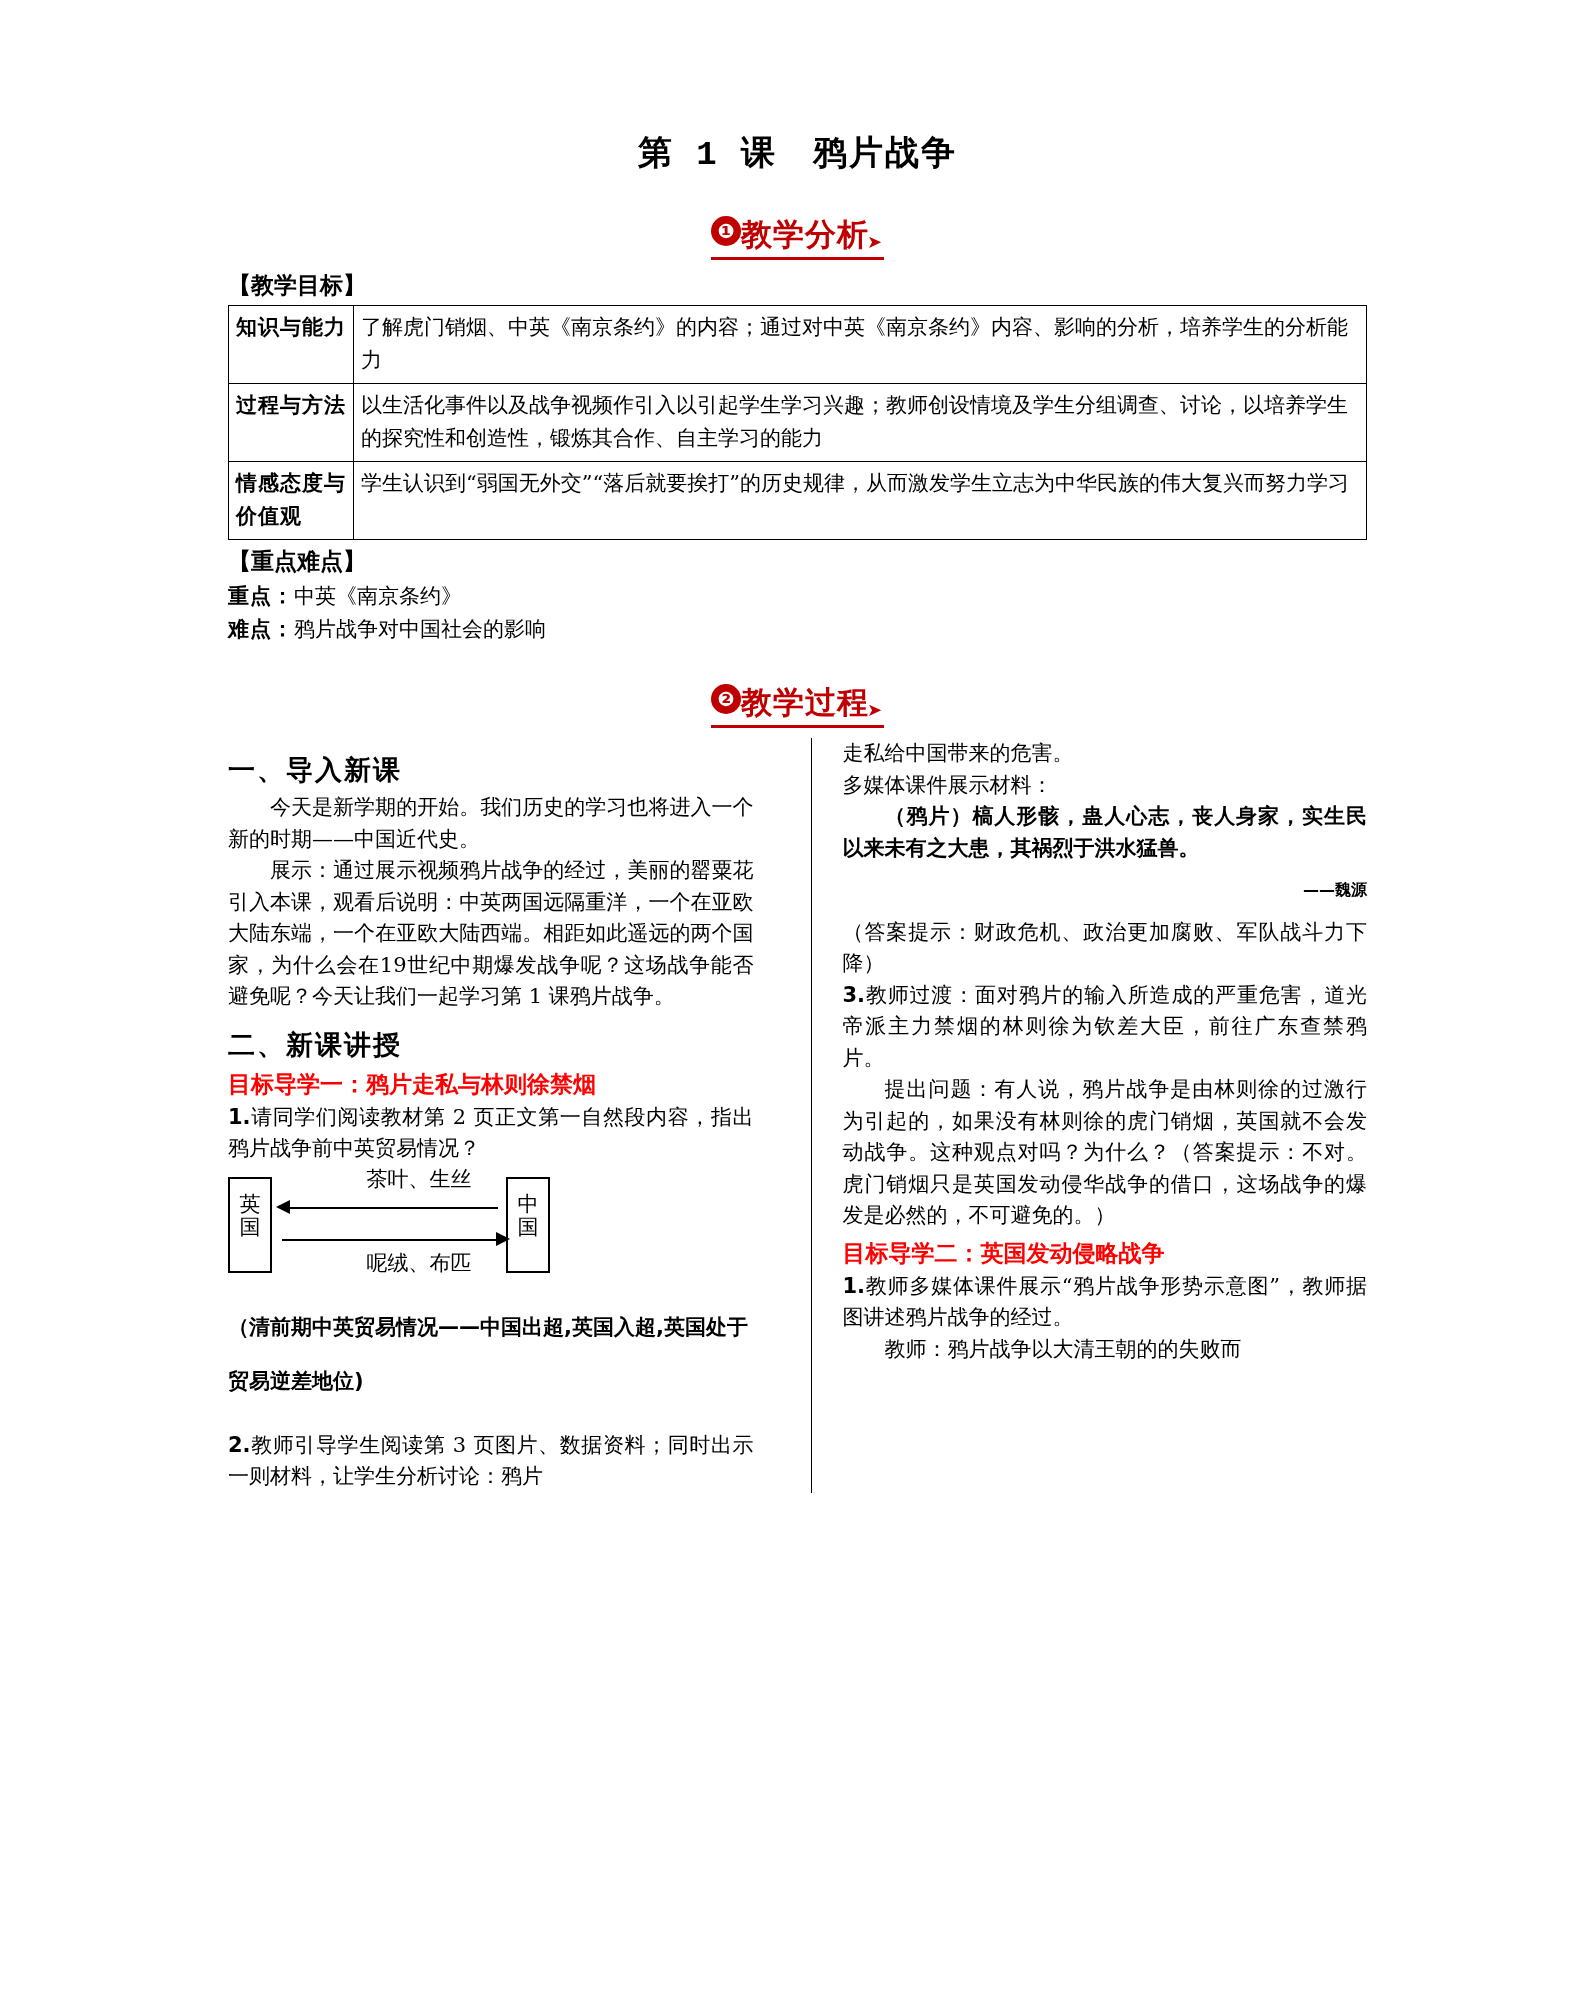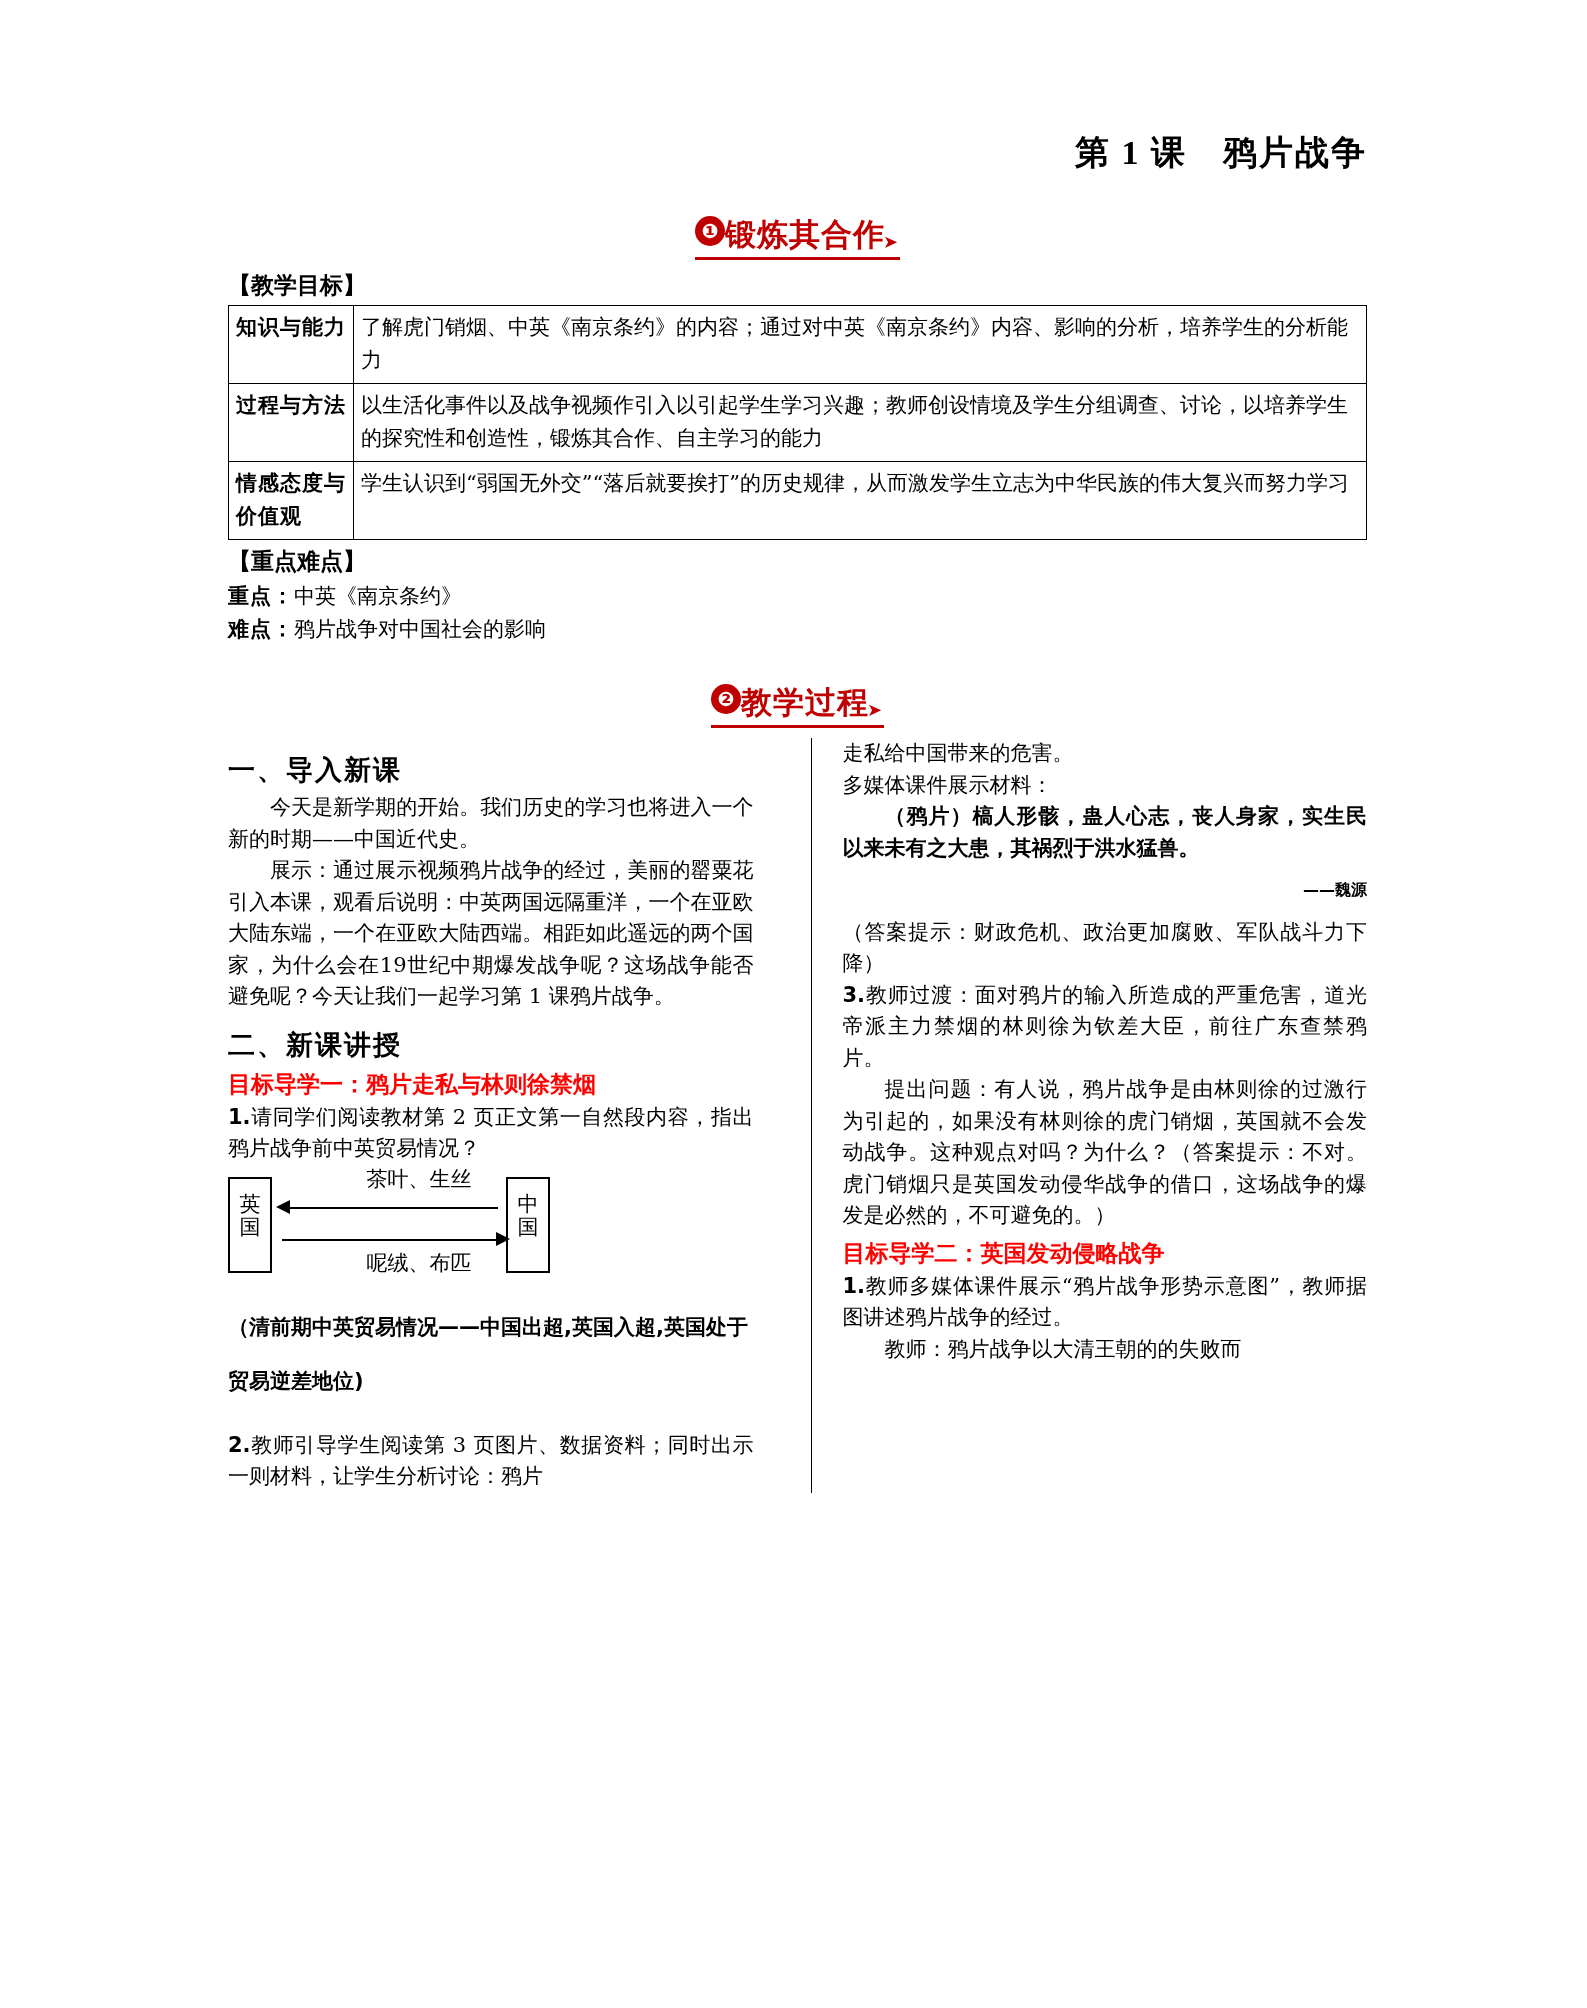--- a/index.html
+++ b/index.html
@@ -19,26 +19,26 @@
   .page {
     position: relative;
     width: 1587px;
     height: 2008px;
     box-sizing: border-box;
     padding: 0 220px 0 228px;
   }
 
   
   .doc-title {
-    text-align: right;
+    text-align: center;
     font-size: 34px;
     font-weight: bold;
     letter-spacing: 2px;
     margin-top: 130px;
-    font-family: Liberation Serif, serif;
+    font-family: Liberation Mono, monospace;
   }
 
   
   .section-banner {
     text-align: center;
     margin-top: 38px;
     margin-bottom: 10px;
     position: relative;
     height: 46px;
   }
@@ -239,21 +239,21 @@
 </style>
 </head>
 <body>
 
 <div class="page">
 
   <div class="doc-title">第 1 课　鸦片战争</div>
 
   <div class="section-banner">
     <span class="banner-inner">
-      <span class="banner-badge">❶</span><span class="banner-text">锻炼其合作</span><span class="banner-swoosh">➤</span>
+      <span class="banner-badge">❶</span><span class="banner-text">教学分析</span><span class="banner-swoosh">➤</span>
       <span class="banner-underline"></span>
     </span>
   </div>
 
   <div class="bracket-head">【教学目标】</div>
 
   <table class="goals">
     <tbody>
         <tr>
       <td class="label">知识与能力</td>

